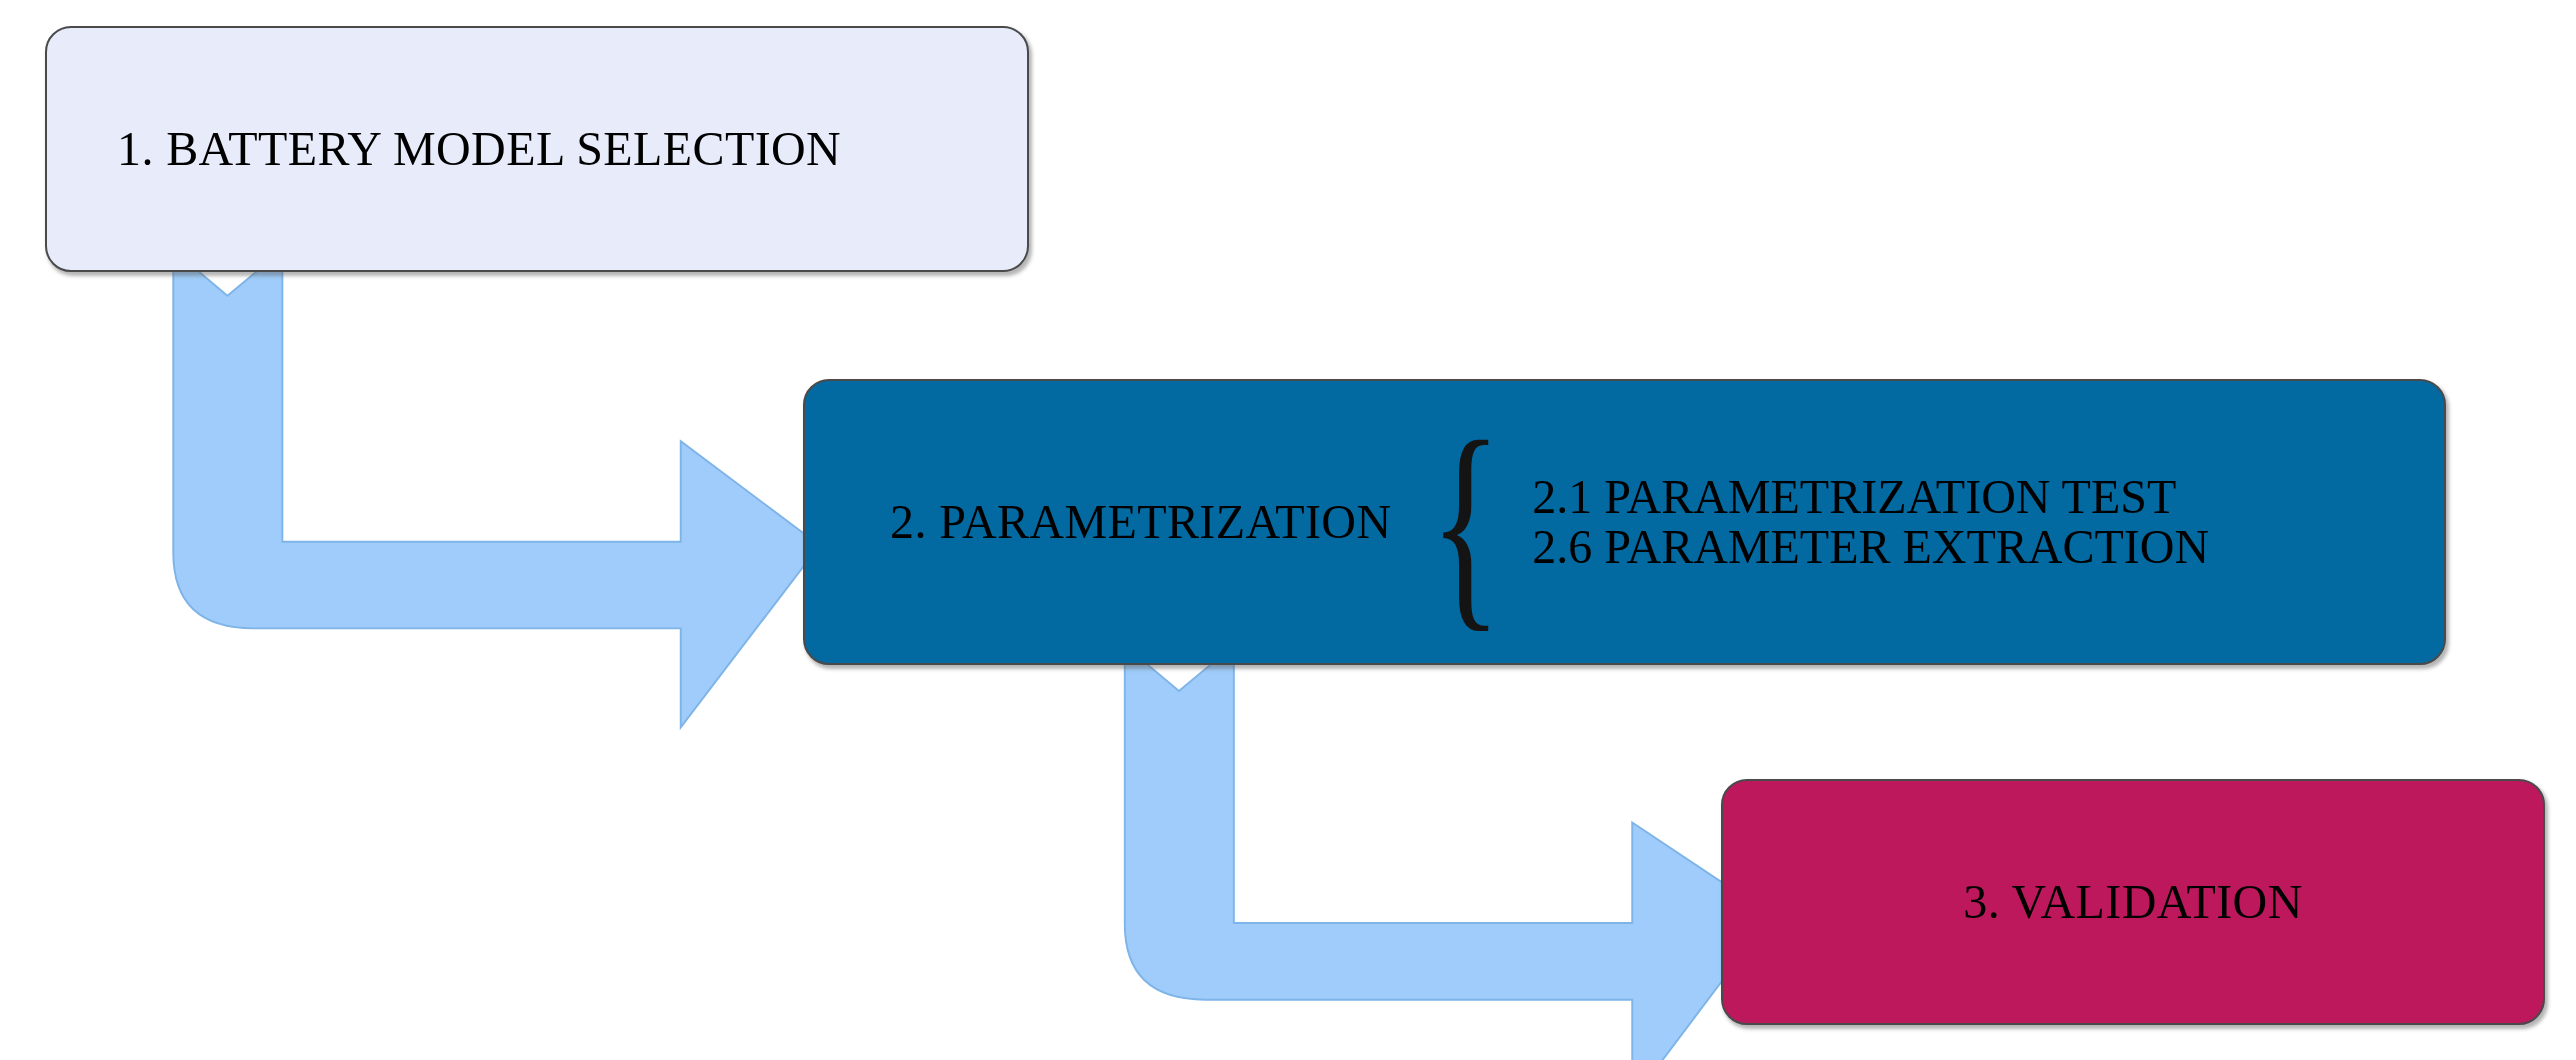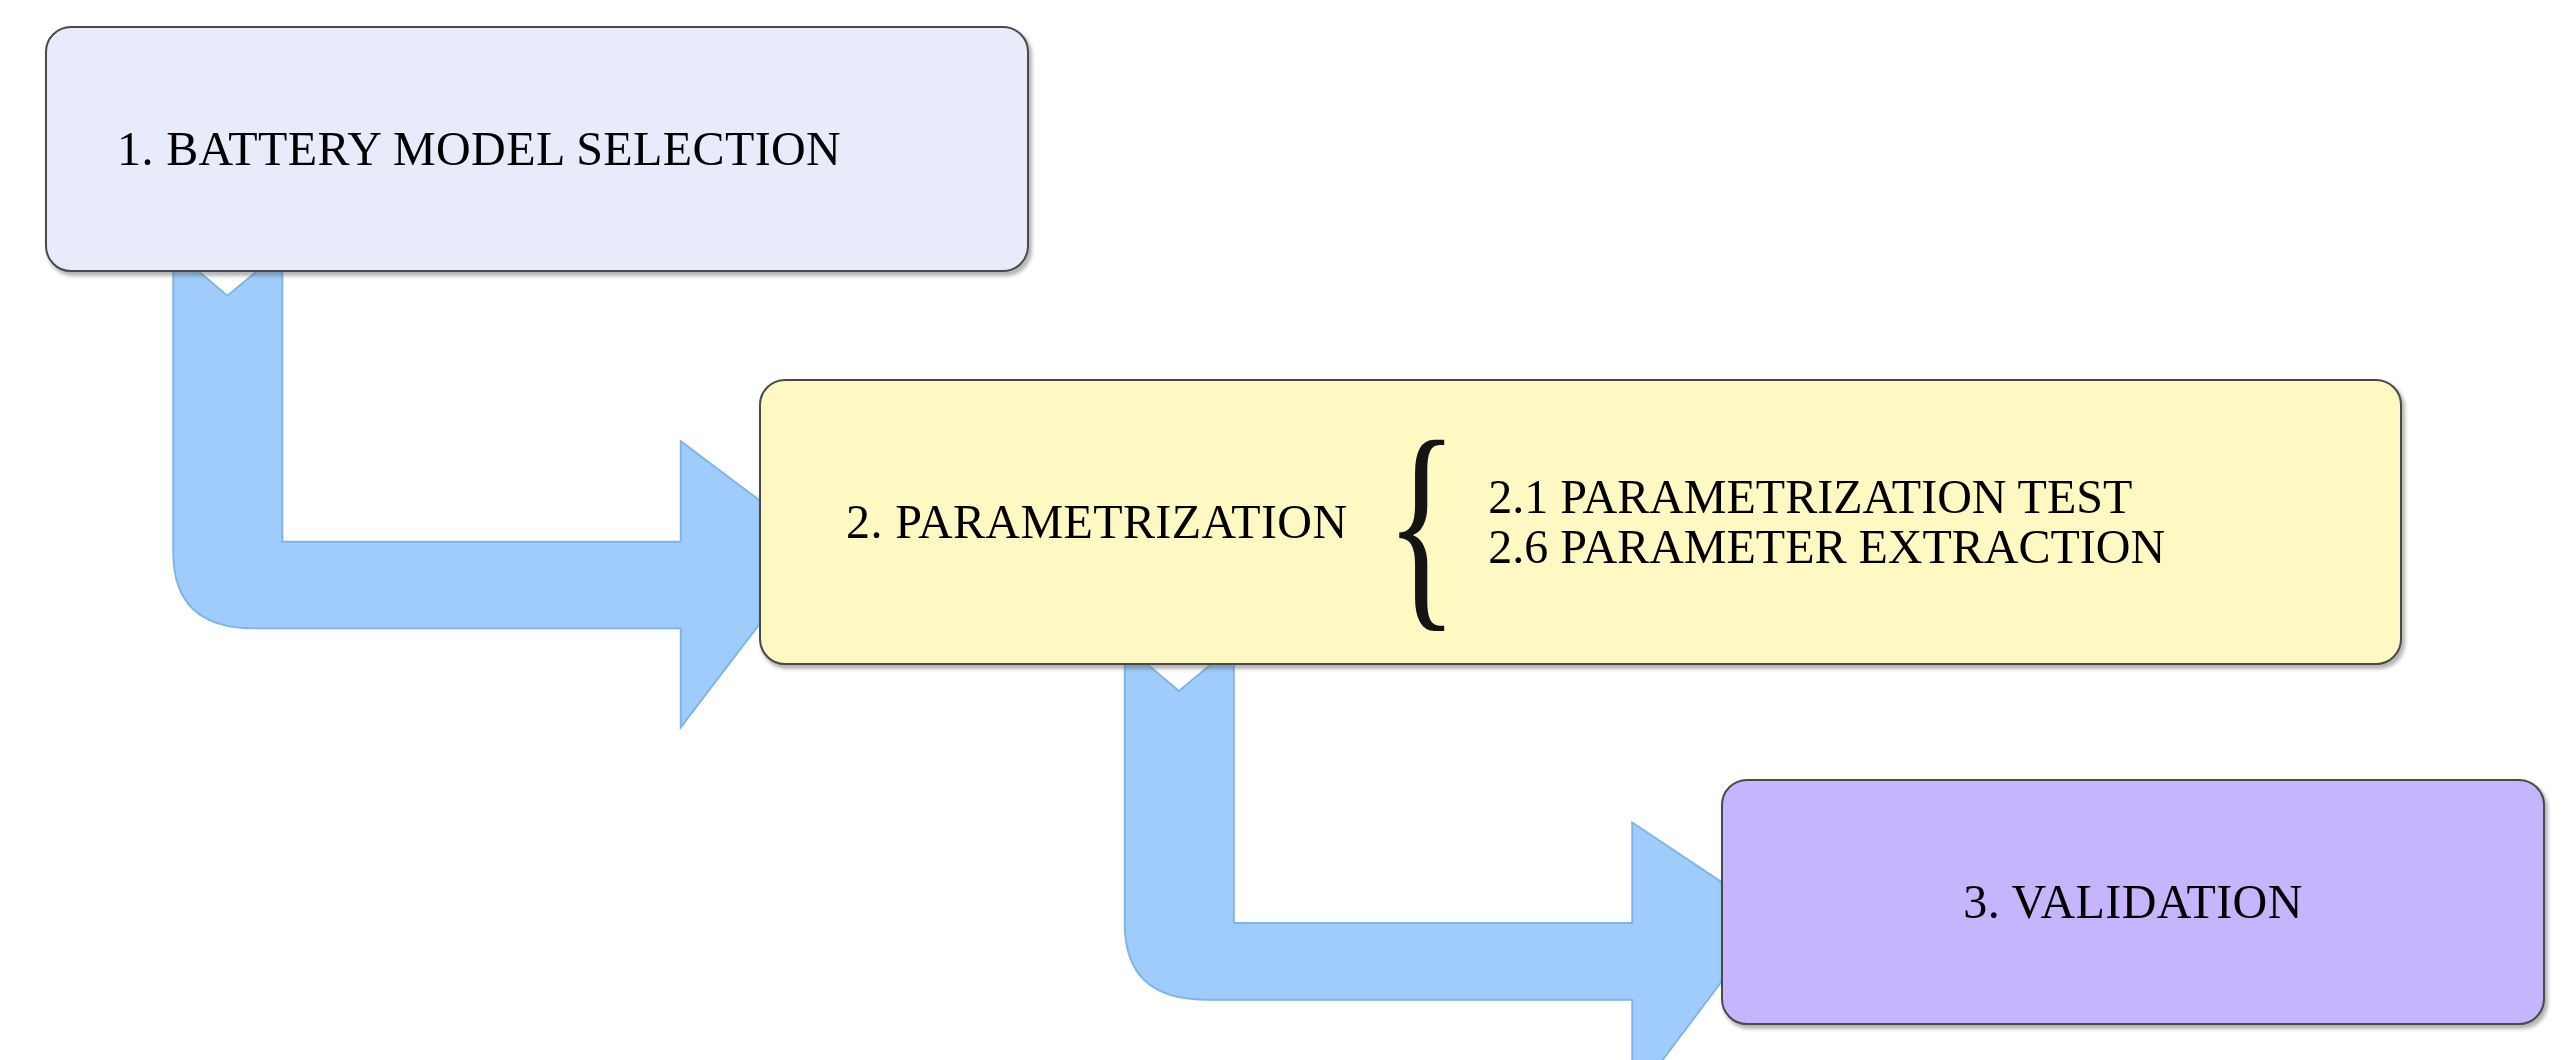--- a/index.html
+++ b/index.html
@@ -141,29 +141,29 @@
              L 2110 1292
              L 1558 1292
              Q 1454 1292 1454 1194
              Z" style="fill: rgb(159, 204, 250); stroke: rgb(127, 180, 232);"></path>
   </svg>
 
   <div class="node-box" id="box-1" style="background: rgb(232, 236, 250); border-color: rgb(74, 74, 74); color: rgb(0, 0, 0);">
     <span class="node-label">1. BATTERY MODEL SELECTION</span>
   </div>
 
-  <div class="node-box" id="box-2" style="background: #fef9c3; border-color: rgb(74, 74, 74); color: rgb(0, 0, 0);">
+  <div class="node-box" id="box-2" style="background: #0369a1; border-color: rgb(74, 74, 74); color: rgb(0, 0, 0); margin-left: 44px;">
     <div class="step2-row">
       <span class="node-label">2. PARAMETRIZATION</span>
       <span class="brace-glyph">{</span>
       <div class="substeps">
         <span class="substep-label">2.1 PARAMETRIZATION TEST</span>
         <span class="substep-label">2.6 PARAMETER EXTRACTION</span>
       </div>
     </div>
   </div>
 
-  <div class="node-box" id="box-3" style="background: #c4b5fd; border-color: rgb(74, 74, 74); color: rgb(0, 0, 0);">
+  <div class="node-box" id="box-3" style="background: #be185d; border-color: rgb(74, 74, 74); color: rgb(0, 0, 0);">
     <span class="node-label">3. VALIDATION</span>
   </div>
 
 </div>
 
 
 </body></html>

